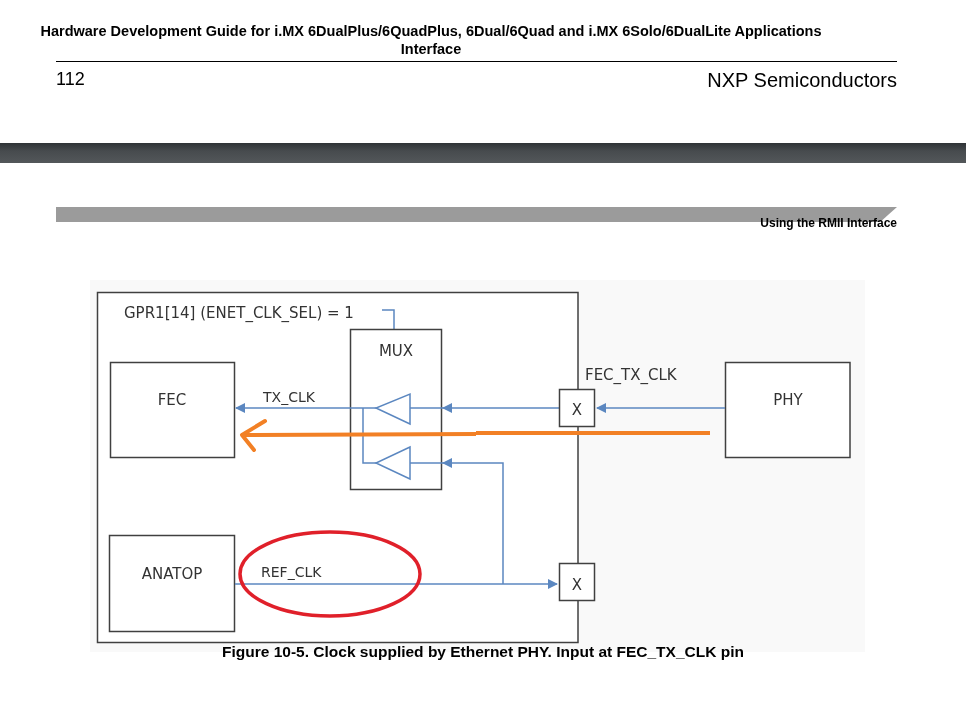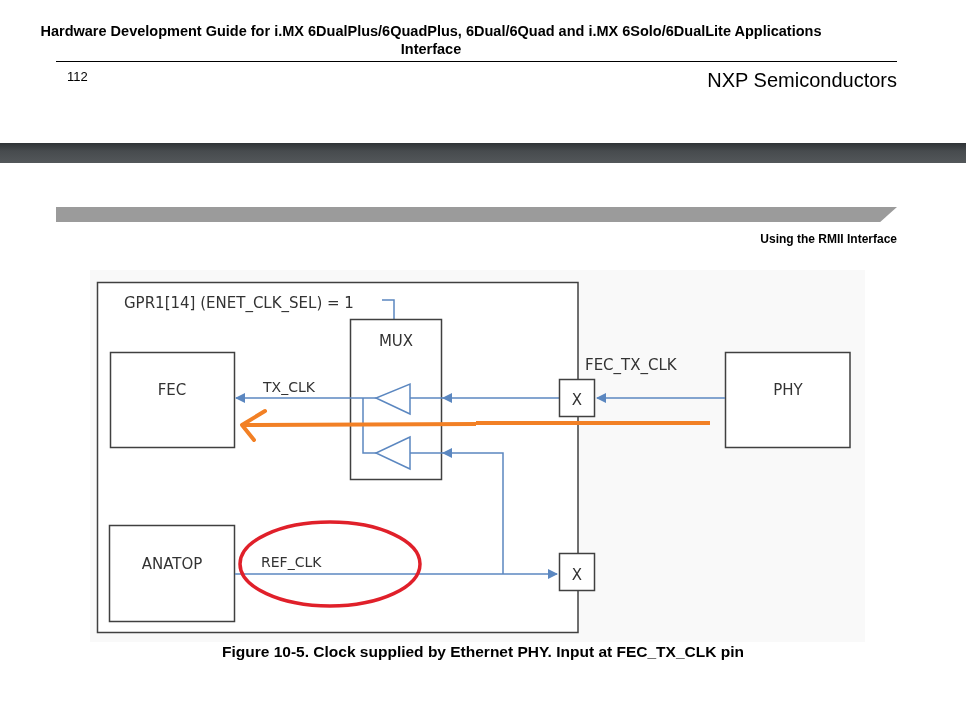--- a/index.html
+++ b/index.html
@@ -1,26 +1,26 @@
 <!DOCTYPE html>
 <html><head>
 <meta charset="utf-8">
 <style>
   html, body { margin: 0; padding: 0; background: #ffffff; }
   body { width: 966px; height: 705px; position: relative; overflow: hidden; font-family: "Liberation Sans", sans-serif; color: #000; }
   .doc-title { position: absolute; left: 0; width: 862px; top: 22px; text-align: center; font-weight: bold; font-size: 14.5px; line-height: 18px; }
   .header-rule { position: absolute; left: 56px; width: 841px; top: 61px; height: 1px; background: #000; }
-  .page-num { position: absolute; left: 56px; top: 69px; font-size: 13px; margin-left: 11px; }
+  .page-num { position: absolute; left: 56px; top: 69px; font-size: 18px; }
   .company { position: absolute; right: 69px; top: 69px; font-size: 20px; }
   .page-break { position: absolute; left: 0; top: 143px; width: 966px; height: 20px;
     background: linear-gradient(#2f3336, #474b4e 40%, #53575a 100%); }
   .section-bar { position: absolute; left: 56px; top: 207px; width: 841px; height: 15px; background: #9b9b9b;
     clip-path: polygon(0 0, 100% 0, 98% 100%, 0 100%); }
-  .section-title { position: absolute; right: 69px; top: 232px; font-weight: bold; font-size: 12px; }
-  .figure-wrap { position: absolute; left: 0; top: 2px; width: 966px; height: 564px; pointer-events: none; }
+  .section-title { position: absolute; right: 69px; top: 216px; font-weight: bold; font-size: 12px; }
+  .figure-wrap { position: absolute; left: 0; top: 12px; width: 966px; height: 564px; pointer-events: none; }
   .figure-wrap svg { position: absolute; left: 0; top: 0; pointer-events: auto; }
   .fig-text { font-family: "DejaVu Sans", sans-serif; font-size: 15px; fill: #333; }
   .caption { position: absolute; left: 0; width: 966px; top: 643px; text-align: center; font-weight: bold; font-size: 15.5px; }
 </style>
 </head>
 <body>
 
 <div class="doc-title">
   <div>Hardware Development Guide for i.MX 6DualPlus/6QuadPlus, 6Dual/6Quad and i.MX 6Solo/6DualLite Applications</div>
   <div>Interface</div>

